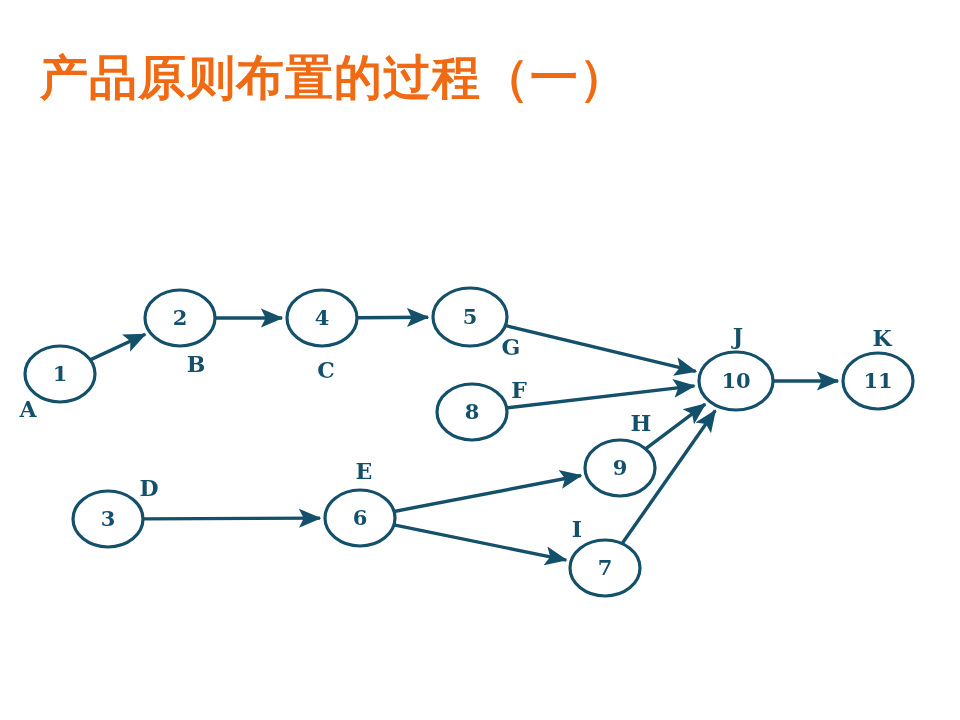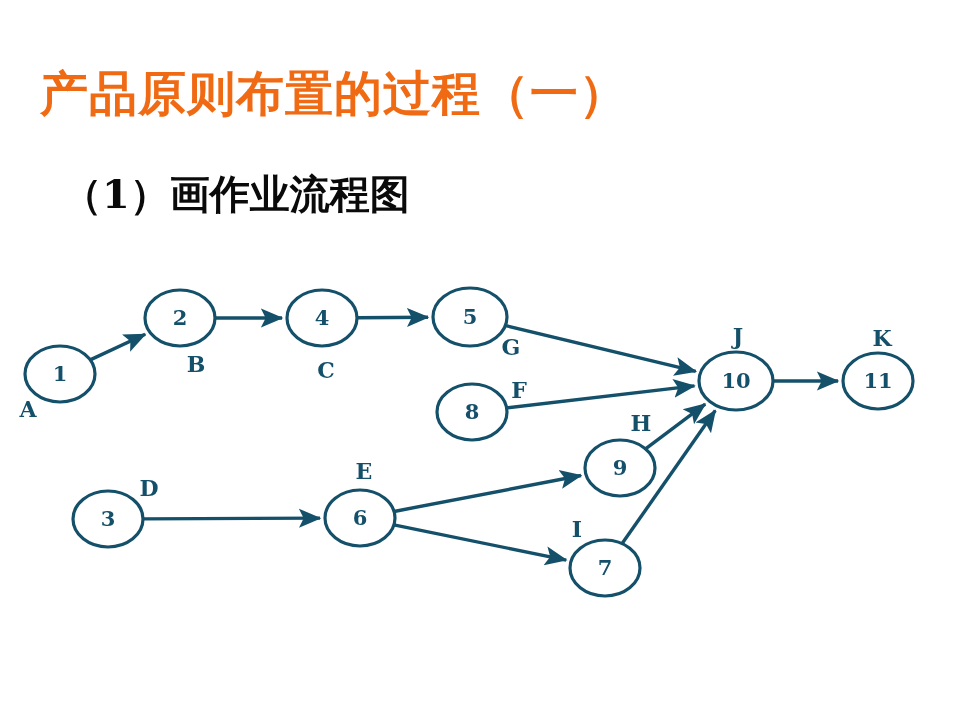--- a/index.html
+++ b/index.html
@@ -20,21 +20,20 @@
     left: 40px;
     top: 52px;
     width: 880px;
     font-family: "DejaVu Serif", "Liberation Serif", serif;
     font-weight: bold;
     font-size: 48px;
     line-height: 1.05;
     color: #F06A14;
     letter-spacing: 1px;
     white-space: nowrap;
-    margin-top: 16px;
   }
   #slide-subtitle {
     position: absolute;
     left: 62px;
     top: 172px;
     width: 860px;
     font-family: "DejaVu Serif", "Liberation Serif", serif;
     font-weight: bold;
     font-size: 40px;
     line-height: 1.1;
@@ -83,21 +82,20 @@
     dominant-baseline: middle;
   }
 </style>
 </head>
 <body>
 
 <div id="slide">
 
   <div id="slide-title">产品原则布置的过程（一）</div>
 
-  <div id="slide-subtitle">（1）画作业流程图</div>
 
   <div id="graph-area">
     <svg class="diagram" viewBox="0 0 960 720">
       <defs>
         <marker id="arrowhead" markerWidth="7" markerHeight="7" refX="6.2" refY="3.3" orient="auto" markerUnits="strokeWidth">
           <path d="M0,0.5 L6.6,3.3 L0,6.1 L1.4,3.3 Z" fill="#14506A"></path>
         </marker>
       </defs>
       <g id="edges-layer">
           <line x1="90.23226153144518" y1="359.8916112853256" x2="145.1840382259939" y2="334.2474488278695" class="edge-line" marker-end="url(#arrowhead)"></line>

